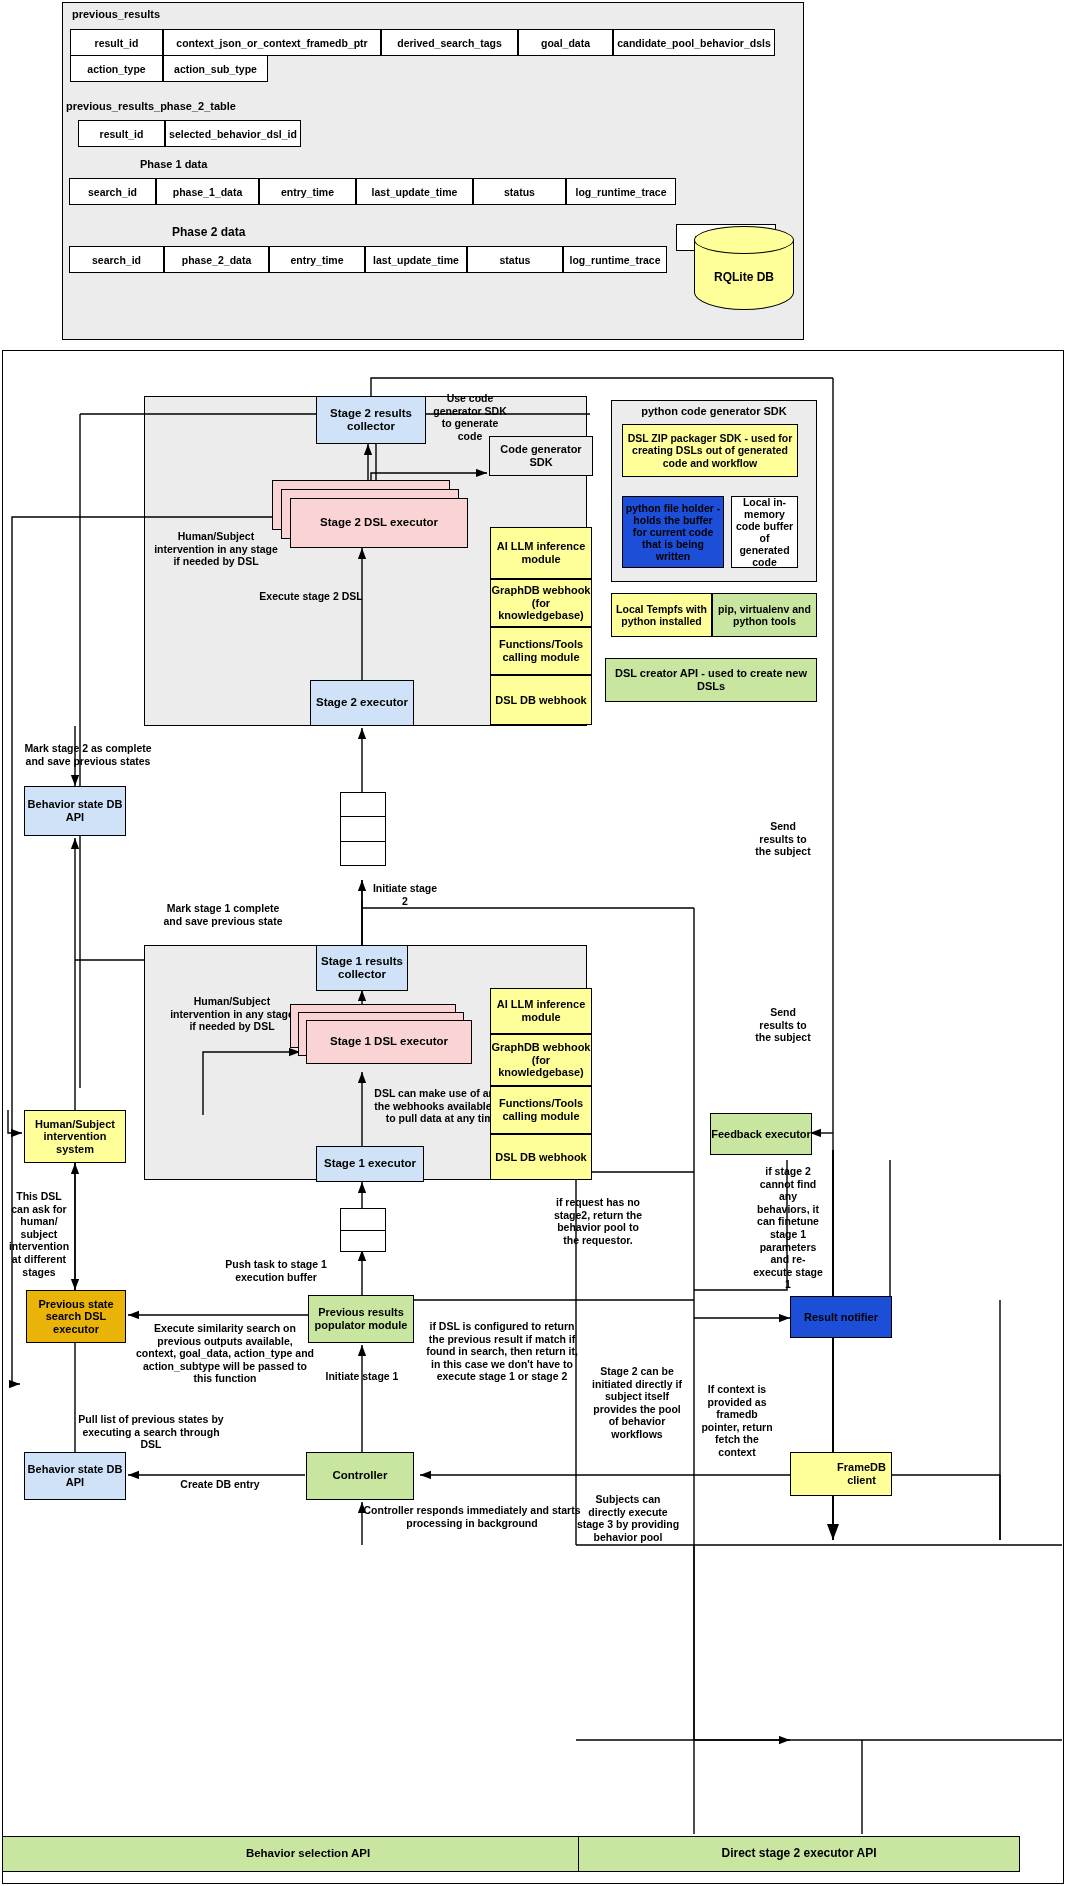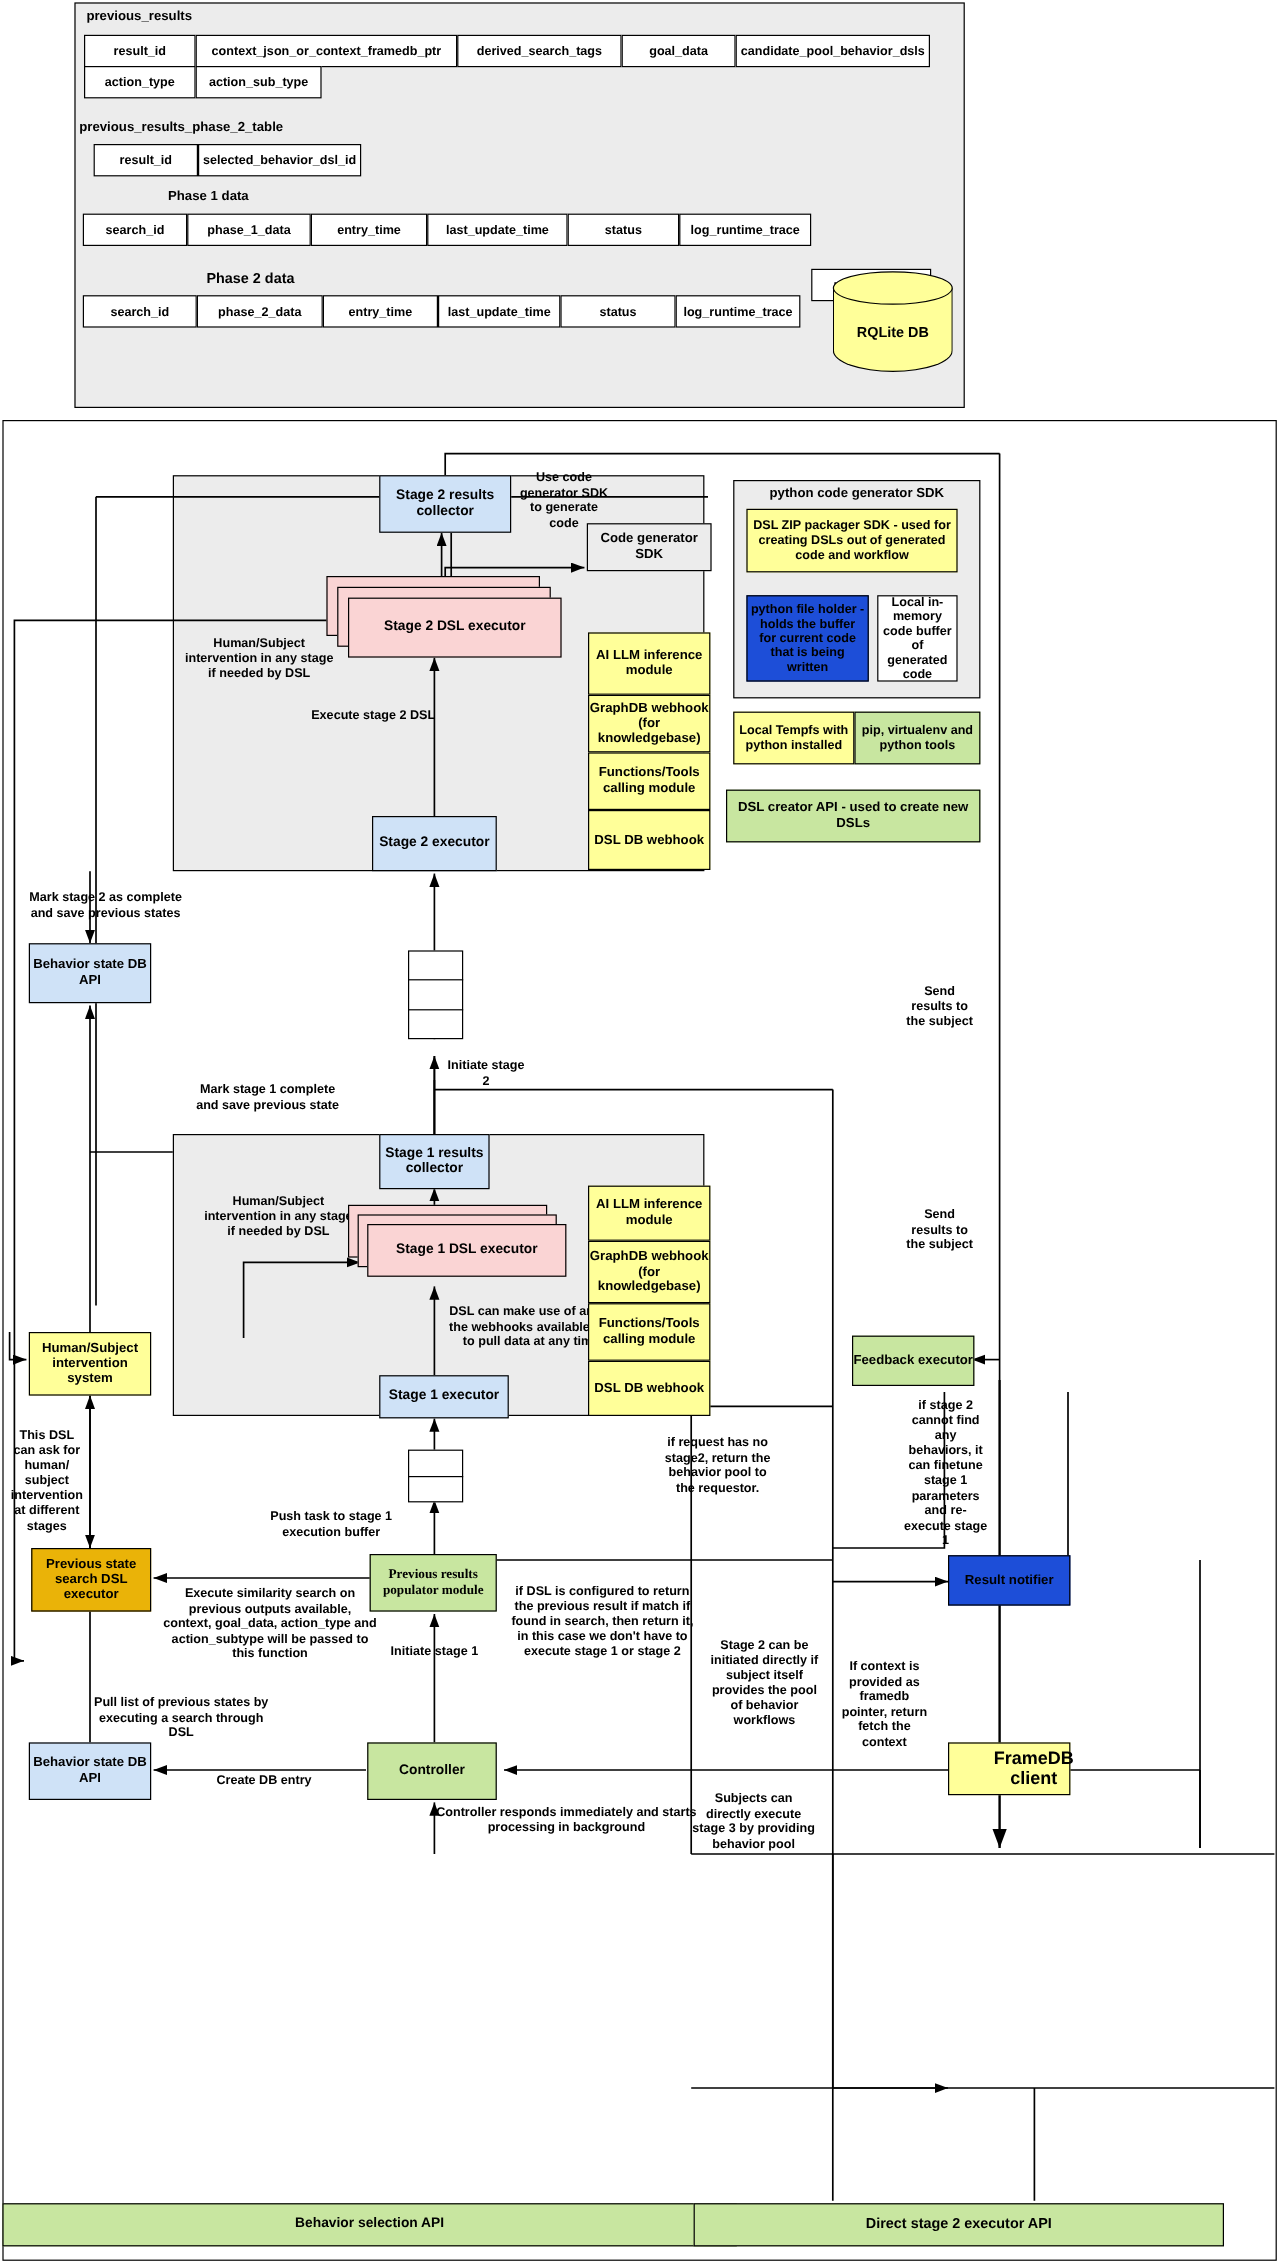--- a/index.html
+++ b/index.html
@@ -269,41 +269,41 @@
 
 <div class="plain" style="left:548px; top:1196px; width:100px; font-size:10.5px;">if request has no stage2, return the behavior pool to the requestor.</div>
 
 <div class="abs" style="left:340px; top:1208px; width:46px; height:44px; border:1px solid #000; background:#fff;"></div>
 <div class="ln hln" style="left:340px; top:1230px; width:46px;"></div>
 
 <div class="plain" style="left:212px; top:1258px; width:128px; font-size:10.5px;">Push task to stage 1 execution buffer</div>
 
 <div class="box orange" style="left:26px; top:1290px; width:100px; height:53px; font-size:11px;">Previous state search DSL executor</div>
 
-<div class="box green" style="left:308px; top:1295px; width:106px; height:48px; font-size:11px;font-family:Liberation Serif, serif;">Previous results populator module</div>
+<div class="box green" style="left:308px; top:1295px; width:106px; height:48px; font-size:11px;">Previous results populator module</div>
 
 <div class="box cream" style="left:790px; top:1296px; width:102px; height:42px; font-size:11px;">Result notifier</div>
 
 <div class="plain" style="left:136px; top:1322px; width:178px; font-size:10.5px;">Execute similarity search on previous outputs available, context, goal_data, action_type and action_subtype will be passed to this function</div>
 
 <div class="plain" style="left:422px; top:1320px; width:160px; font-size:10.5px;">if DSL is configured to return the previous result if match if found in search, then return it, in this case we don't have to execute stage 1 or stage 2</div>
 
 <div class="plain" style="left:592px; top:1365px; width:90px; font-size:10.5px;">Stage 2 can be initiated directly if subject itself provides the pool of behavior workflows</div>
 
 <div class="plain" style="left:700px; top:1383px; width:74px; font-size:10.5px;">If context is provided as framedb pointer, return fetch the context</div>
 
 <div class="plain" style="left:310px; top:1370px; width:104px; font-size:10.5px;">Initiate stage 1</div>
 
 <div class="plain" style="left:78px; top:1413px; width:146px; font-size:10.5px;">Pull list of previous states by executing a search through DSL</div>
 
 <div class="box blue" style="left:24px; top:1452px; width:102px; height:48px; font-size:11px;">Behavior state DB API</div>
 
 <div class="box green" style="left:306px; top:1452px; width:108px; height:48px; font-size:11.5px;">Controller</div>
 
-<div class="box yellow" style="left:790px; top:1452px; width:102px; height:44px; font-size:15px;padding-left:41px;">FrameDB client</div>
+<div class="box yellow" style="left:790px; top:1452px; width:102px; height:44px; font-size:11px;padding-left:41px;">FrameDB client</div>
 
 <div class="plain" style="left:160px; top:1478px; width:120px; font-size:10.5px;">Create DB entry</div>
 
 <div class="plain" style="left:362px; top:1504px; width:220px; font-size:10.5px;">Controller responds immediately and starts processing in background</div>
 
 <div class="plain" style="left:576px; top:1493px; width:104px; font-size:10.5px;">Subjects can directly execute stage 3 by providing behavior pool</div>
 
 <div class="box green" style="left:2px; top:1836px; width:612px; height:36px; font-size:11.5px;">Behavior selection API</div>
 <div class="box green" style="left:578px; top:1836px; width:442px; height:36px; font-size:12px;">Direct stage 2 executor API</div>
 

